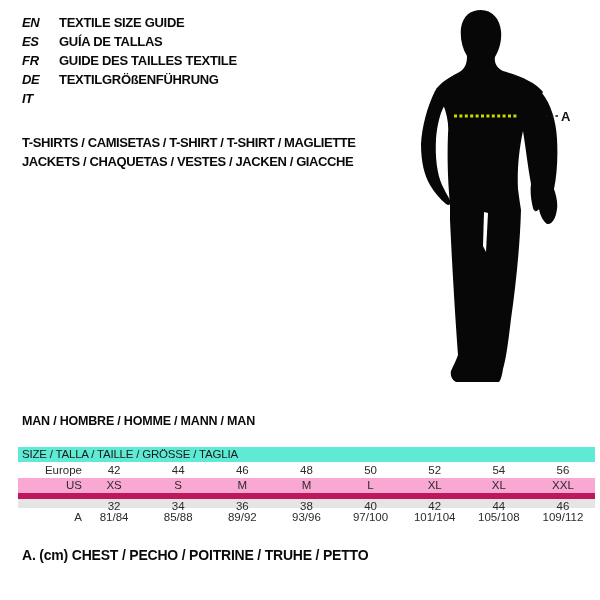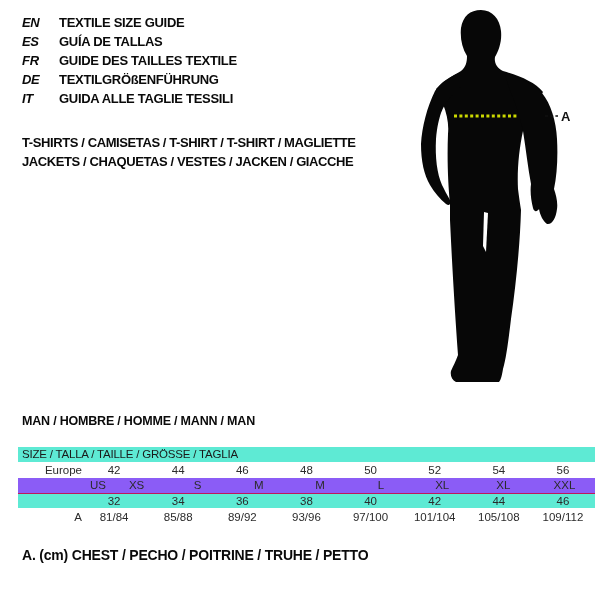--- a/index.html
+++ b/index.html
@@ -18,22 +18,22 @@
   
   .figure-svg{position:absolute;left:410px;top:0px;width:175px;height:396px;}
   .measure-label{font-family:"Liberation Sans",sans-serif;font-size:13px;font-weight:600;fill:#111;}
   
   .section-title{position:absolute;left:22px;top:414px;font-size:12.5px;font-weight:bold;letter-spacing:-0.2px;white-space:nowrap;}
   
   .size-table{position:absolute;left:18px;top:447px;width:577px;font-size:11.5px;color:#2b2b2b;}
   .t-header{height:15px;line-height:15px;background:#5eead4;color:#1a1a1a;padding-left:4px;letter-spacing:-0.2px;}
   .trow{display:flex;box-sizing:border-box;}
   .trow.r0{height:16px;line-height:16px;}
-  .trow.r1{height:15px;line-height:15px;background:#8b5cf6;padding-left:24px;}
-  .trow.r2{height:15px;line-height:14px;background:#5eead4;border-top:1px solid #be185d;}
+  .trow.r1{height:15px;line-height:15px;background:#f9a8d4;}
+  .trow.r2{height:15px;line-height:14px;background:#e5e5e5;border-top:6px solid #be185d;}
   .trow.r3{height:17px;line-height:19px;}
   .tlabel{width:64px;padding-left:4px;box-sizing:border-box;text-align:right;}
   .tcell{flex:1;text-align:center;}
   
   .footnote{position:absolute;left:22px;top:547px;font-size:14px;font-weight:bold;letter-spacing:-0.2px;white-space:nowrap;}
 </style>
 </head>
 <body>
 
 <div class="canvas">
@@ -50,21 +50,20 @@
     <div class="lang-row">
       <span class="lang-code">FR</span>
       <span class="lang-label">GUIDE DES TAILLES TEXTILE</span>
     </div>
     <div class="lang-row">
       <span class="lang-code">DE</span>
       <span class="lang-label">TEXTILGRÖßENFÜHRUNG</span>
     </div>
     <div class="lang-row">
       <span class="lang-code">IT</span>
-      <span class="lang-label">GUIDA ALLE TAGLIE TESSILI</span>
     </div>
   </div>
 
   <div class="cat-block">
     <div class="cat-line">T-SHIRTS / CAMISETAS / T-SHIRT / T-SHIRT / MAGLIETTE</div>
     <div class="cat-line">JACKETS / CHAQUETAS / VESTES / JACKEN / GIACCHE</div>
   </div>
 
   <svg class="figure-svg" viewBox="410 0 175 396" xmlns="http://www.w3.org/2000/svg">
 

